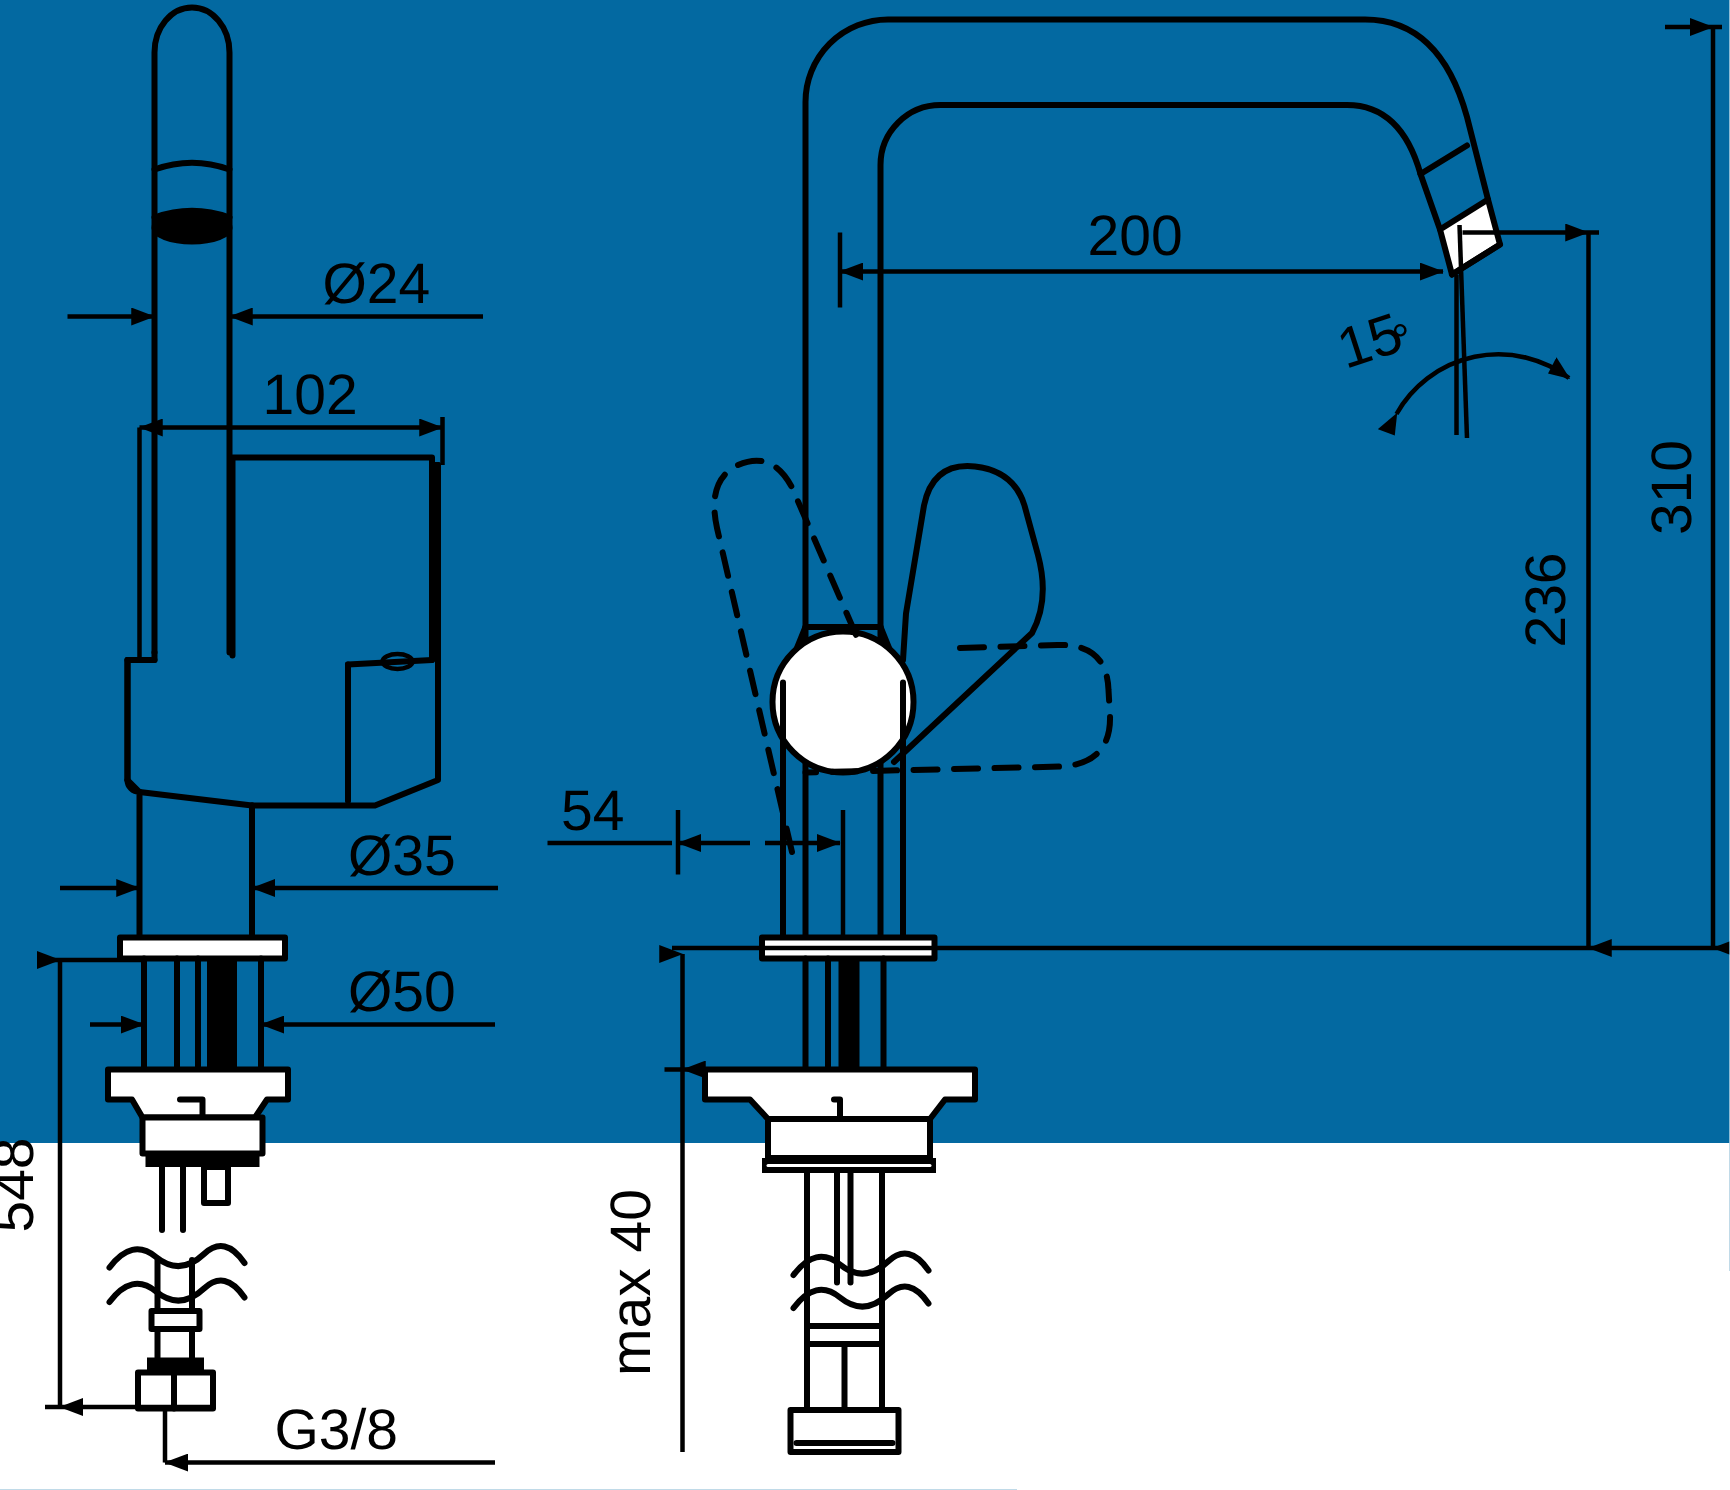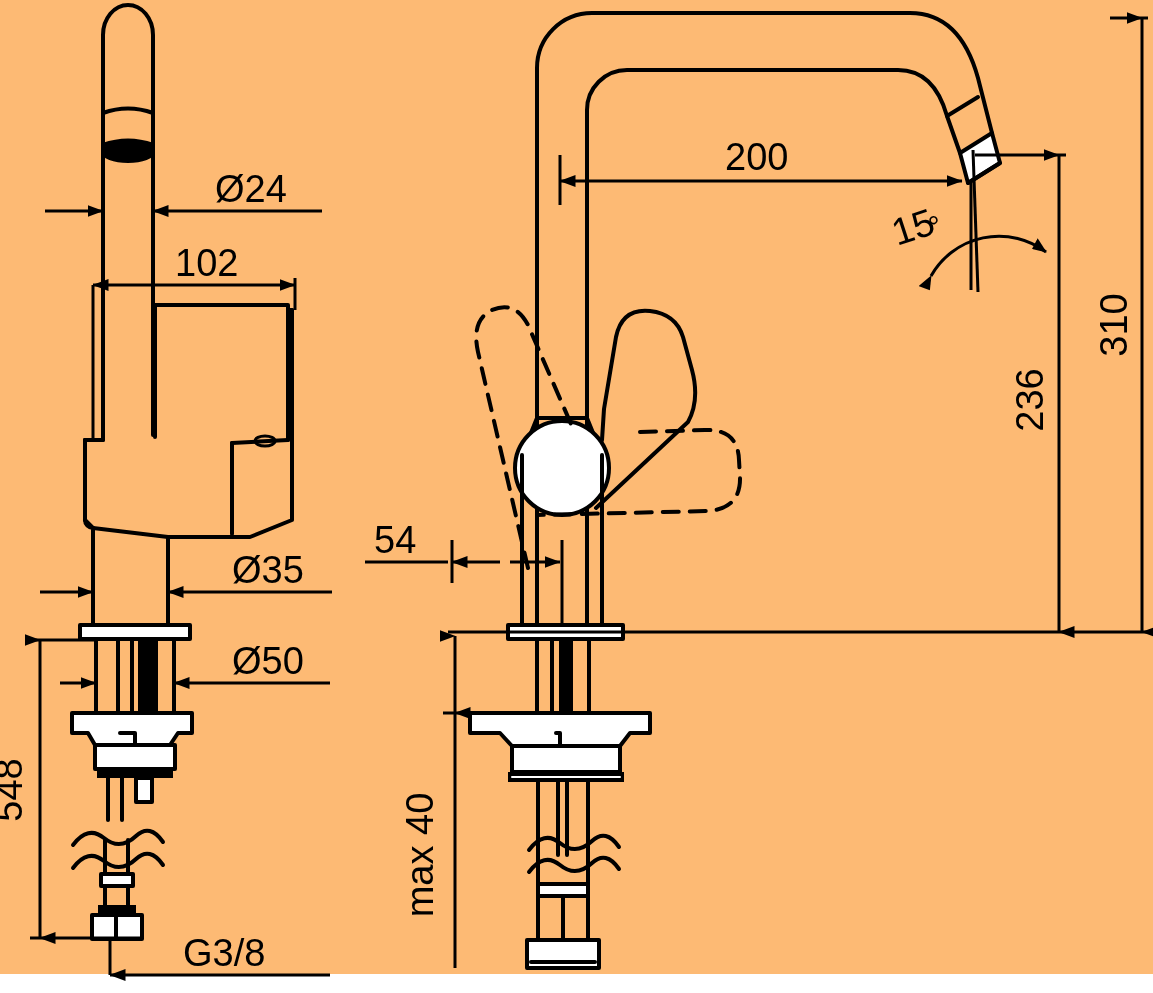--- a/index.html
+++ b/index.html
@@ -1,18 +1,18 @@
 <!DOCTYPE html>
 <html><head>
 <meta charset="utf-8">
 <style>
   html,body{margin:0;padding:0;background:#ffffff;}
   body{width:1153px;height:993px;overflow:hidden;
        font-family:"Liberation Sans","DejaVu Sans",sans-serif;}
-  #sheet{position:relative;width:1153px;height:974px;background:#fdba74;}
+  #sheet{position:relative;width:1153px;height:762px;background:#0369a1;}
   svg{display:block;}
   .dimtxt{font-family:"Liberation Sans","DejaVu Sans",sans-serif;font-size:38px;fill:#000;}
   .dimtxt-sm{font-family:"Liberation Sans","DejaVu Sans",sans-serif;font-size:30px;fill:#000;}
 </style>
 </head>
 <body>
 
 <div id="sheet">
 <svg width="1153" height="993" viewBox="0 0 1153 993">
 

